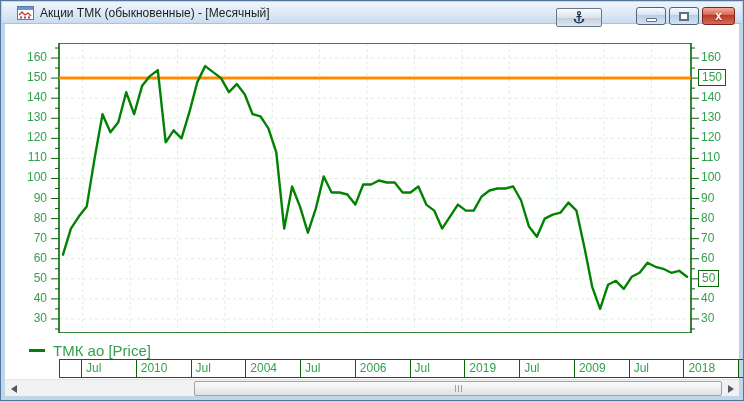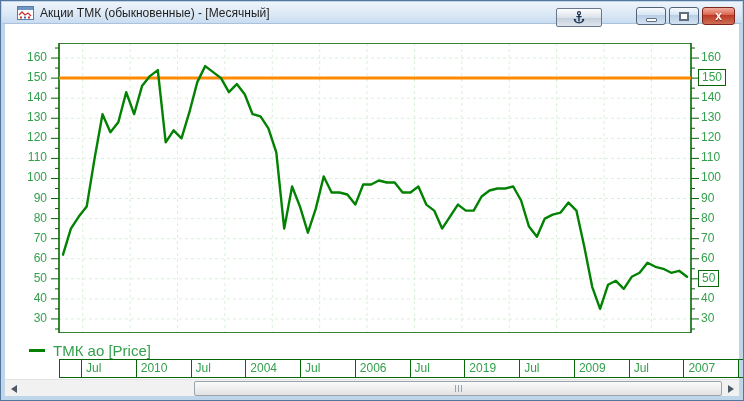--- a/index.html
+++ b/index.html
@@ -237,21 +237,21 @@
       <div class="xcell lab">2010</div>
       <div class="xcell lab">Jul</div>
       <div class="xcell lab">2004</div>
       <div class="xcell lab">Jul</div>
       <div class="xcell lab">2006</div>
       <div class="xcell lab">Jul</div>
       <div class="xcell lab">2019</div>
       <div class="xcell lab">Jul</div>
       <div class="xcell lab">2009</div>
       <div class="xcell lab">Jul</div>
-      <div class="xcell lab">2007</div>
+      <div class="xcell lab">2018</div>
       <div class="xcell lab">Jul</div>
     </div>
 
   <div class="sbar">
     <div class="sb-arrow left">
         <span class="tri l"></span>
       </div>
     <div class="sb-thumb">
       <span class="grip"></span>
         <span class="grip"></span>

